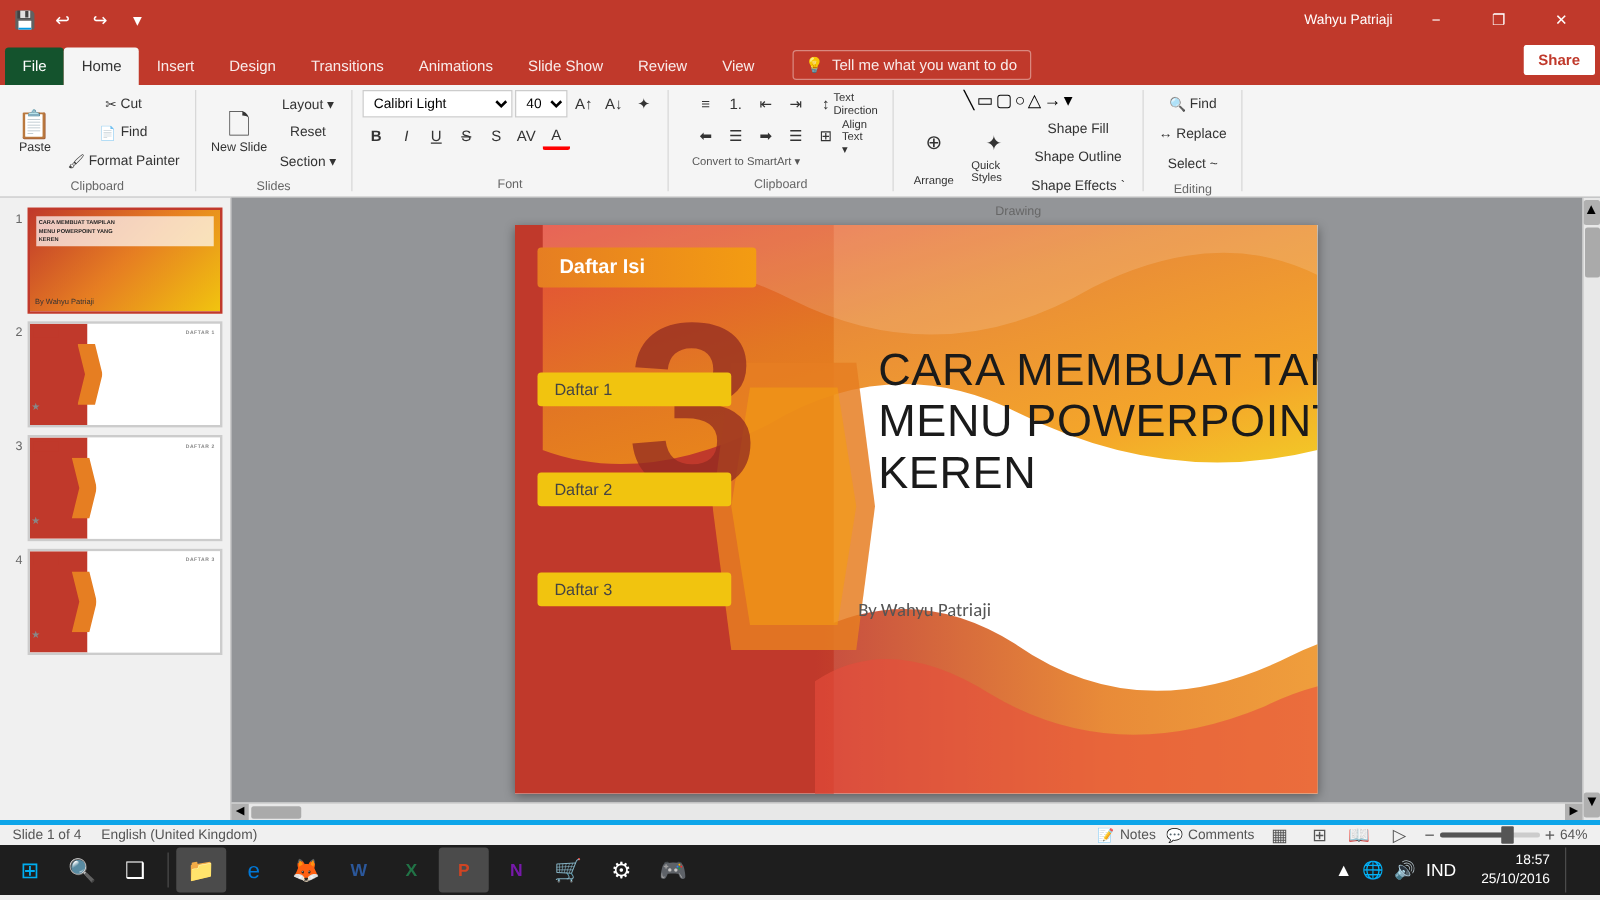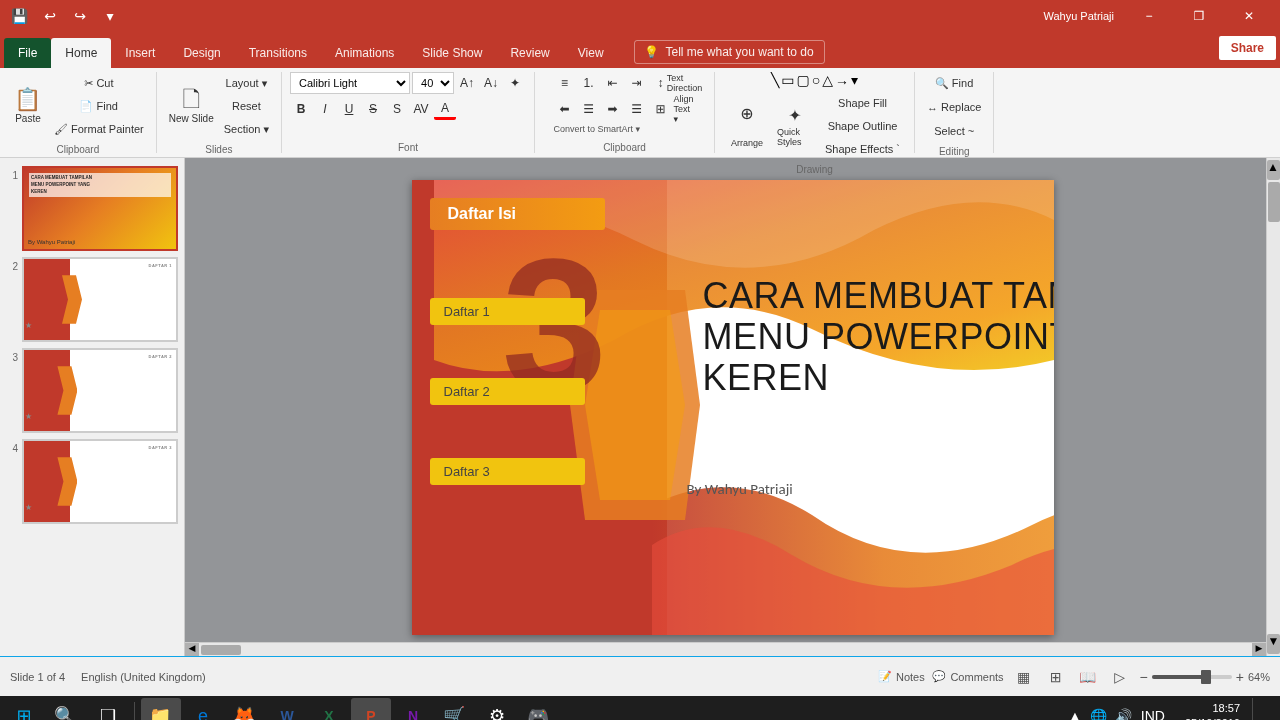--- a/index.html
+++ b/index.html
@@ -231,23 +231,23 @@
       width: 642px;
       height: 455px;
       background: white;
       position: relative;
       overflow: hidden;
       box-shadow: 0 2px 8px rgba(0,0,0,0.4);
     }
 
     
     #status-bar {
-      height: 40px;
+      height: 20px;
       background: #f0f0f0;
-      border-top: 1px solid #0ea5e9;
+      border-top: 4px solid #0ea5e9;
       display: flex;
       align-items: center;
       padding: 0 10px;
       gap: 16px;
       font-size: 11px;
       color: #555;
     }
     #status-bar .right { margin-left: auto; display: flex; align-items: center; gap: 8px; }
     .view-btn { width: 24px; height: 20px; display: flex; align-items: center; justify-content: center; cursor: pointer; font-size: 14px; }
     .zoom-bar { display: flex; align-items: center; gap: 4px; }

